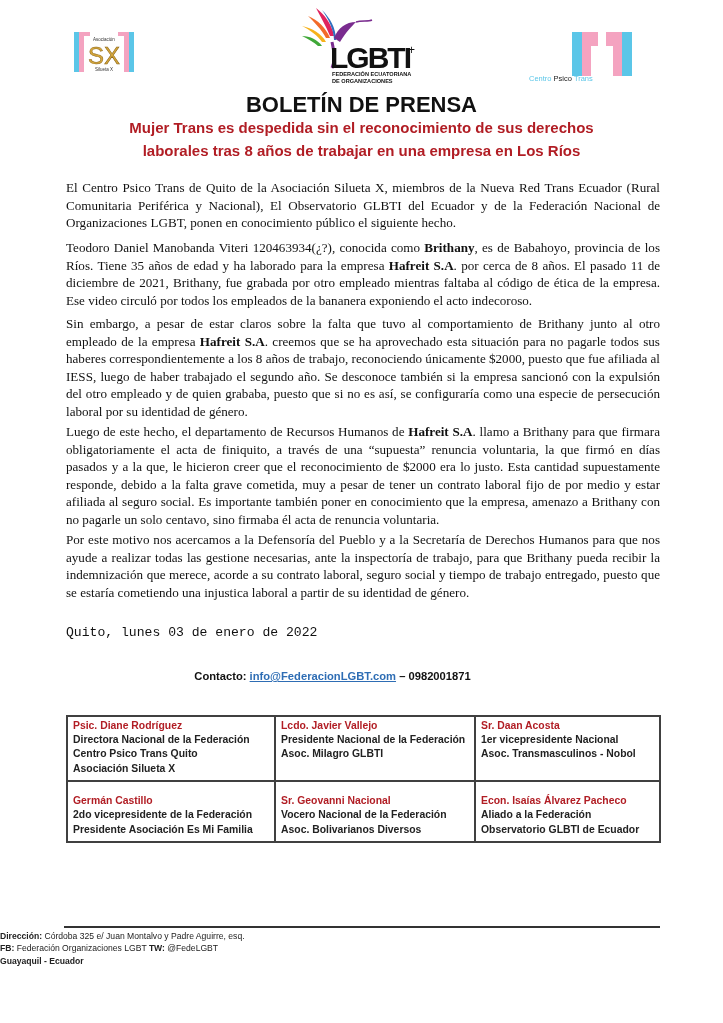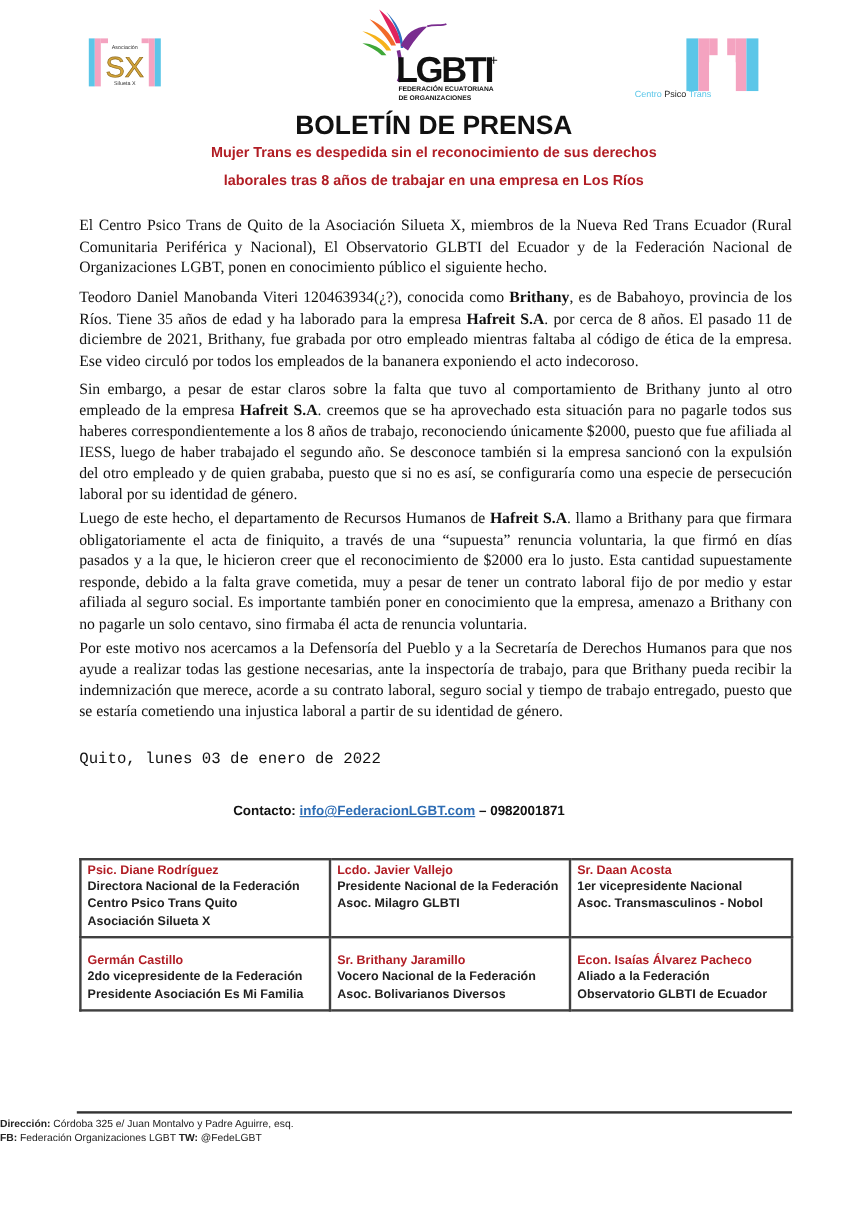--- a/index.html
+++ b/index.html
@@ -5,21 +5,21 @@
   html, body { margin: 0; padding: 0; background: #ffffff; }
   body { width: 723px; height: 1023px; position: relative; overflow: hidden; font-family: "Liberation Serif", serif; color: #111; }
 
   .logo-left { position: absolute; left: 72px; top: 28px; width: 64px; height: 50px; }
   .logo-center { position: absolute; left: 294px; top: 2px; width: 130px; height: 86px; }
   .logo-right { position: absolute; left: 570px; top: 30px; width: 64px; height: 52px; }
   .logo-right-caption { position: absolute; left: 529px; top: 74px; width: 84px; font-family: Liberation Sans, sans-serif; font-size: 7.5px; color: #5bc6e8; }
   .logo-right-caption b { color: #222; font-weight: normal; }
 
   .bulletin { position: absolute; left: 0; width: 723px; top: 92px; text-align: center; font-family: "Liberation Sans", sans-serif; font-weight: bold; font-size: 22px; color: #111; }
-  .headline { position: absolute; left: 60px; width: 603px; top: 116px; text-align: center; font-family: "Liberation Sans", sans-serif; font-weight: bold; font-size: 12px; line-height: 23px; color: #b11d24; }
+  .headline { position: absolute; left: 60px; width: 603px; top: 116px; text-align: center; font-family: "Liberation Sans", sans-serif; font-weight: bold; font-size: 15px; line-height: 23px; color: #b11d24; }
 
   .body-text { position: absolute; left: 66px; width: 594px; font-size: 13.1px; line-height: 17.6px; text-align: justify; color: #111; }
   .body-text p { margin: 0; }
   .p1 { top: 179px; }
   .p2 { top: 239px; }
   .p3 { top: 315px; }
   .p4 { top: 423px; }
   .p5 { top: 531px; }
   .dateline { top: 624px; font-family: Liberation Mono, monospace; }
 
@@ -132,30 +132,31 @@
       <span class="sig-line">Asoc. Transmasculinos - Nobol</span>
     </td>
   </tr>
   <tr class="r2">
     <td>
       <span class="sig-name">Germán Castillo</span>
       <span class="sig-line">2do vicepresidente de la Federación</span>
       <span class="sig-line">Presidente Asociación Es Mi Familia</span>
     </td>
     <td>
-      <span class="sig-name">Sr. Brithany Jaramillo</span>
+      <span class="sig-name">Sr. Geovanni Nacional</span>
       <span class="sig-line">Vocero Nacional de la Federación</span>
       <span class="sig-line">Asoc. Bolivarianos Diversos</span>
     </td>
     <td>
       <span class="sig-name">Econ. Isaías Álvarez Pacheco</span>
       <span class="sig-line">Aliado a la Federación</span>
       <span class="sig-line">Observatorio GLBTI de Ecuador</span>
     </td>
   </tr>
 </tbody>
   </table>
 
 <div class="footer-rule"></div>
 <div class="footer">
   <div><b>Dirección:</b><span> Córdoba 325 e/ Juan Montalvo y Padre Aguirre, esq.</span></div>
   <div><b>FB:</b><span> Federación Organizaciones LGBT </span><b>TW:</b><span> @FedeLGBT</span></div>
+  <div><b>Guayaquil - Ecuador</b></div>
 </div>
 
 </body></html>

